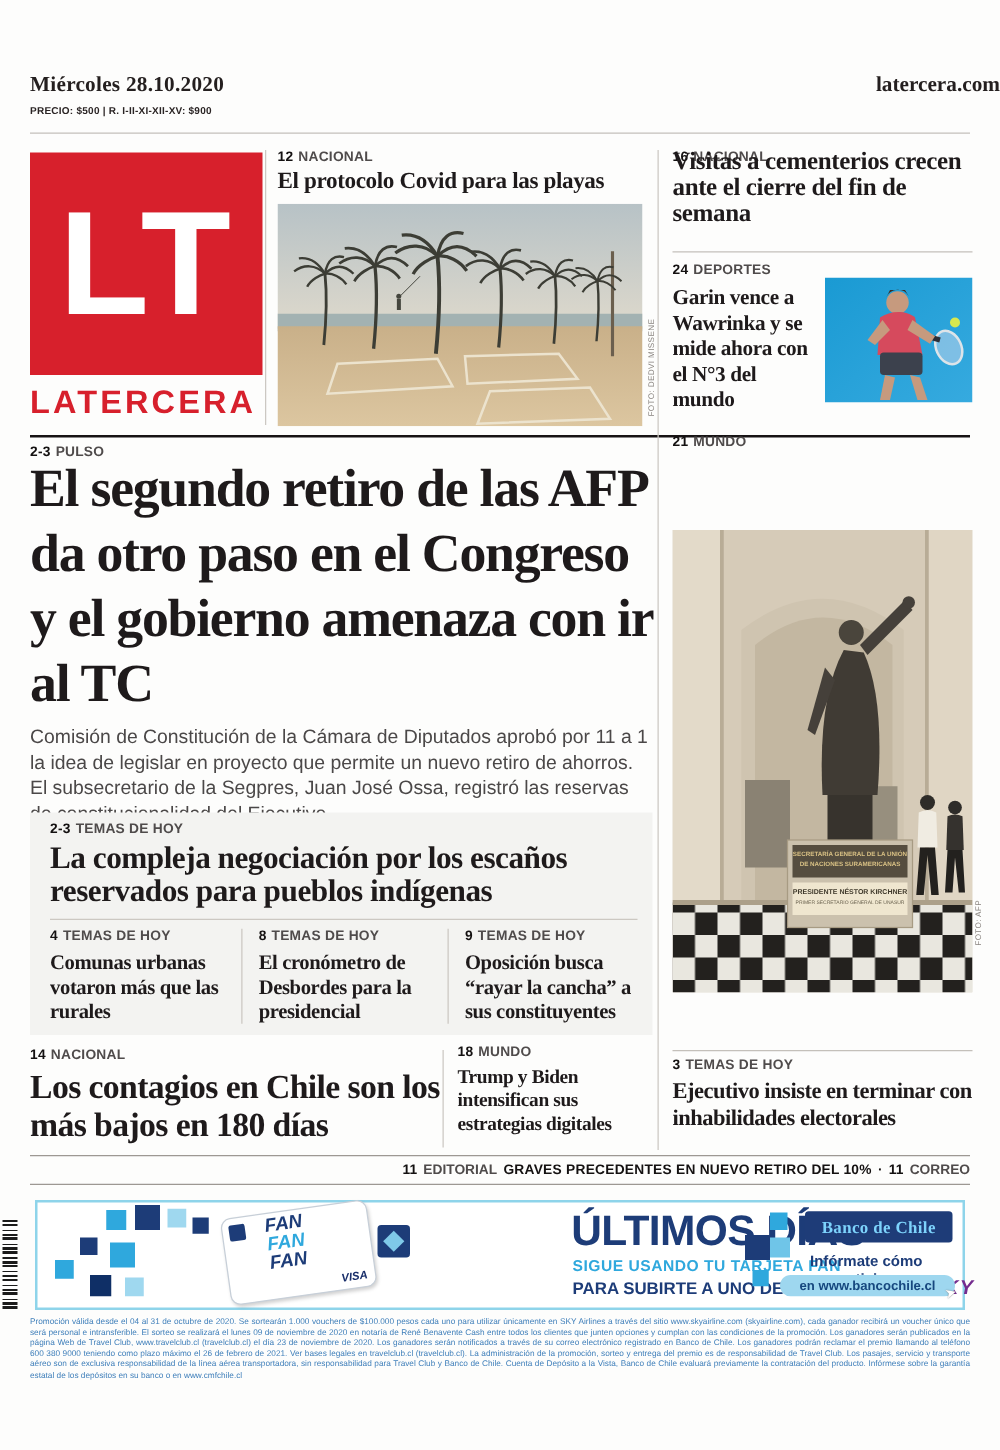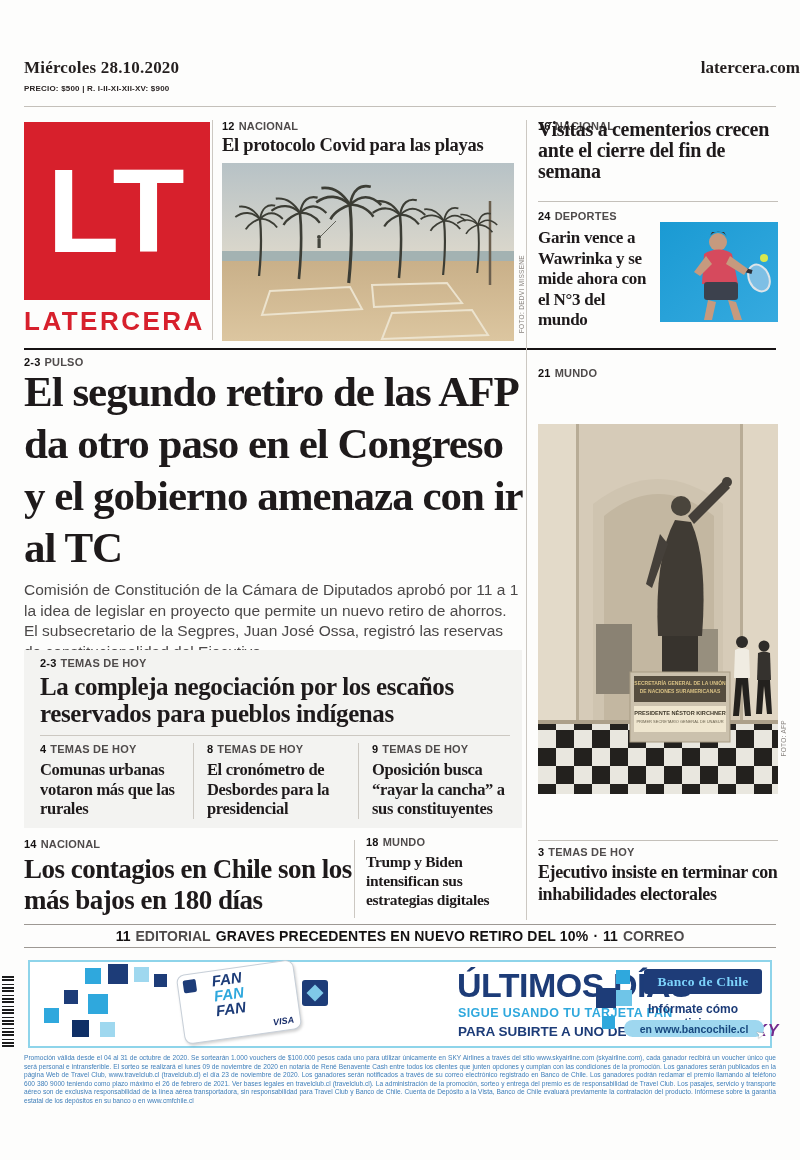--- a/index.html
+++ b/index.html
@@ -49,21 +49,21 @@
   .temas-col + .temas-col{border-left:1px solid #ccc8c2;padding-left:13px;margin-left:13px;width:148px;}
   .h-col{font-size:16.5px;line-height:19.5px;letter-spacing:-.3px;margin-top:4px;}
 
   
   .h-contagios{left:24px;top:854px;width:340px;font-size:27px;line-height:31px;letter-spacing:-.5px;}
   .h-trump{left:366px;top:852px;width:152px;font-size:15.5px;line-height:19px;letter-spacing:-.3px;}
   .h-ejec{left:538px;top:862px;width:246px;font-size:18px;line-height:21.5px;letter-spacing:-.4px;}
 
   
   .strip{left:24px;top:924px;width:752px;border-top:1px solid #9d9893;border-bottom:1px solid #9d9893;
-         height:22px;display:flex;align-items:center;justify-content:center;font-size:14px;font-weight:bold;color:#4f4b4b;gap:5px;}
+         height:22px;display:flex;align-items:center;justify-content:flex-end;font-size:11px;font-weight:bold;color:#4f4b4b;gap:5px;}
   .strip .num{color:#141111;}
   .strip .title{color:#141111;letter-spacing:.2px;}
   .strip .dot{color:#141111;}
 
   
   .ad{left:28px;top:960px;width:744px;height:88px;border:2px solid #8ed4ea;box-sizing:border-box;background:#fff;}
   .sq{position:absolute;}
   .ad-head{position:absolute;left:427px;top:4px;font-size:34px;font-weight:800;color:#1d3c78;letter-spacing:-.5px;}
   .ad-line1{position:absolute;left:428px;top:44px;font-size:12.5px;font-weight:bold;color:#2fa8dd;letter-spacing:.4px;}
   .ad-line2{position:absolute;left:428px;top:60px;font-size:13.5px;font-weight:800;white-space:nowrap;}
@@ -181,21 +181,21 @@
   <div class="blackrule" style="left:24px;top:348px;width:752px;"></div>
 
   <div class="abs kicker" style="left:24px;top:356px;">
     <span class="num">2-3</span><span>PULSO</span>
   </div>
   <div class="abs headline serif h-lead">El segundo retiro de las AFP da otro paso en el Congreso y el gobierno amenaza con ir al TC</div>
   <div class="abs deck">Comisión de Constitución de la Cámara de Diputados aprobó por 11 a 1 la idea de legislar en proyecto que permite un nuevo retiro de ahorros. El subsecretario de la Segpres, Juan José Ossa, registró las reservas de constitucionalidad del Ejecutivo.</div>
 
   <div class="vline" style="left:526px;top:120px;height:800px;"></div>
 
-  <div class="abs kicker" style="left:538px;top:367px;">
+  <div class="abs kicker" style="left:538px;top:348px;">
     <span class="num">21</span><span>MUNDO</span>
   </div>
 
   <svg class="abs photo" style="left:538px;top:424px;" width="240" height="370" viewBox="0 0 240 370">
     <defs>
       <pattern id="checker" width="36" height="36" patternUnits="userSpaceOnUse">
         <rect width="36" height="36" fill="#e9e7df"></rect>
         <rect width="18" height="18" fill="#23211e"></rect>
         <rect x="18" y="18" width="18" height="18" fill="#23211e"></rect>
       </pattern>

